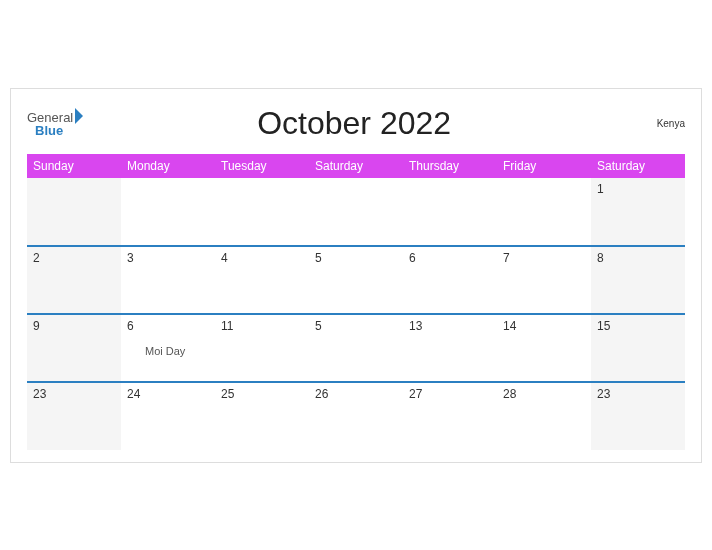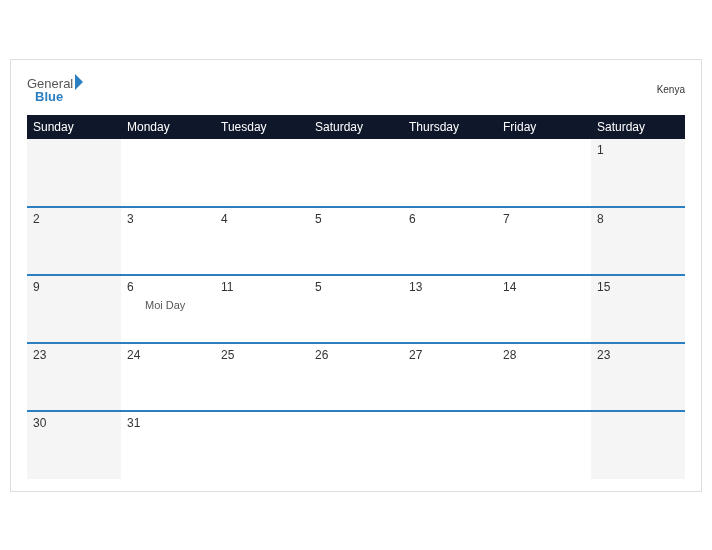--- a/index.html
+++ b/index.html
@@ -67,21 +67,21 @@
       color: #333;
       min-width: 60px;
       text-align: right;
     }
     
     .calendar-grid {
       width: 100%;
       border-collapse: collapse;
     }
     .day-header {
-      background: #0f172a;
+      background: #d946ef;
       color: #fff;
       font-size: 12px;
       font-weight: normal;
       padding: 5px 6px;
       text-align: left;
       border: none;
     }
     .calendar-cell {
       vertical-align: top;
       padding: 4px 6px 8px 6px;
@@ -96,41 +96,42 @@
       background: #f5f5f5;
     }
     .cell-date {
       font-size: 12px;
       color: #333;
       margin-bottom: 2px;
     }
     .cell-event {
       font-size: 11px;
       color: #555;
-      margin-top: 5px;
+      margin-top: 12px;
       padding-left: 18px;
     }
     tr:first-child td {
       border-top: none;
     }
   </style>
 </head>
 <body>
 
 <div class="calendar-wrapper">
   <div class="calendar-header">
 
     <div class="logo-container">
       <div class="logo-row">
         <span class="logo-text-general">General</span>
         <div class="logo-triangle"></div>
       </div>
       <span class="logo-text-blue">Blue</span>
     </div>
 
+    <div class="calendar-title">October 2022</div>
 
     <div class="country-label">Kenya</div>
   </div>
 
   <table class="calendar-grid">
     <thead>
       <tr>
       <th class="day-header">Sunday</th>
           <th class="day-header">Monday</th>
           <th class="day-header">Tuesday</th>
@@ -215,28 +216,15 @@
           <td class="calendar-cell">
             <div class="cell-date">27</div>
           </td>
           <td class="calendar-cell">
             <div class="cell-date">28</div>
           </td>
           <td class="calendar-cell weekend">
             <div class="cell-date">23</div>
           </td>
         </tr>
-        <tr>
-          <td class="calendar-cell weekend">
-            <div class="cell-date">30</div>
-          </td>
-          <td class="calendar-cell">
-            <div class="cell-date">31</div>
-          </td>
-          <td class="calendar-cell"></td>
-          <td class="calendar-cell"></td>
-          <td class="calendar-cell"></td>
-          <td class="calendar-cell"></td>
-          <td class="calendar-cell weekend"></td>
-        </tr>
       </tbody>
   </table>
 </div>
 
 </body></html>

